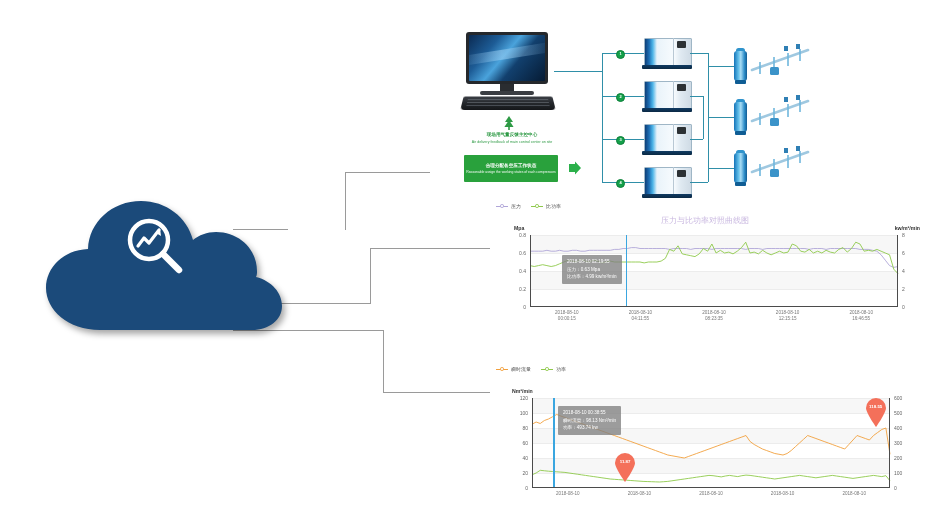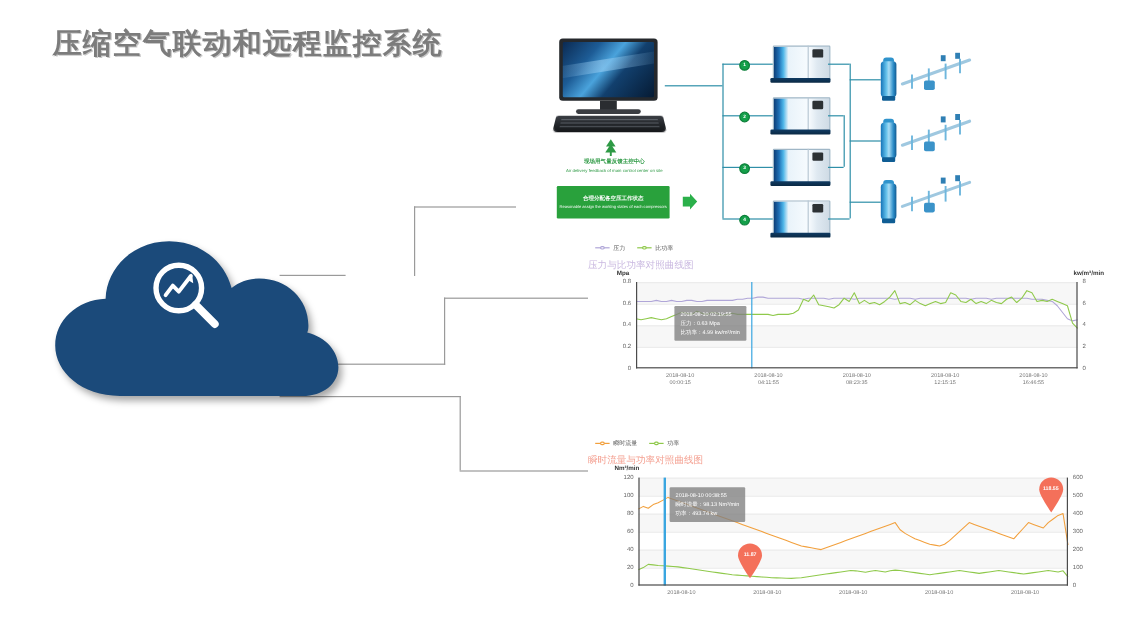--- a/index.html
+++ b/index.html
@@ -91,21 +91,21 @@
   .pipe-rig{position:absolute;width:62px;height:40px;}
 
   
   .chart-card{position:absolute;background:#ffffff;}
   .chart-legend{position:absolute;display:flex;gap:10px;align-items:center;}
   .lg-item{display:flex;align-items:center;gap:3px;font-size:5px;color:#555;white-space:nowrap;}
   .lg-mark{display:inline-block;width:12px;height:6px;position:relative;}
   .lg-mark:before{content:"";position:absolute;left:0;top:2.5px;width:12px;height:1px;}
   .lg-mark:after{content:"";position:absolute;left:4px;top:1px;width:3.5px;height:3.5px;
      border-radius:50%;background:#fff;box-sizing:border-box;}
-  .chart-title{position:absolute;width:100%;text-align:left;font-size:8px;font-family:Liberation Mono, monospace;}
+  .chart-title{position:absolute;width:100%;text-align:center;font-size:8px;font-family:Liberation Mono, monospace;}
   .plot{position:absolute;background:#fff;}
   .band{position:absolute;left:0;right:0;background:#f7f7f7;}
   .gridline{position:absolute;height:0;border-top:1px solid #ececec;left:0;right:0;}
   .axis-y{position:absolute;top:0;bottom:0;width:0;border-left:1px solid #4b4b4b;}
   .axis-x{position:absolute;left:0;right:0;height:0;border-top:1px solid #4b4b4b;}
   .tick-lbl{position:absolute;font-size:5px;color:#666;white-space:nowrap;}
   .axis-unit{position:absolute;font-size:5.2px;color:#333;font-weight:bold;white-space:nowrap;}
   .xtick{position:absolute;font-size:4.6px;color:#777;text-align:center;line-height:1.35;white-space:nowrap;}
   .cursor-line{position:absolute;top:0;bottom:0;width:1.3px;background:#3aa6e0;}
   .tooltip{position:absolute;background:rgba(128,128,128,.78);color:#fff;
@@ -113,21 +113,20 @@
   .pin{position:absolute;width:22px;height:29px;}
   .pin-label{position:absolute;width:22px;top:6px;text-align:center;
      font-size:4.4px;color:#fff;font-weight:bold;}
   svg{display:block;overflow:visible;}
 </style>
 <style>#lg-p0:before{background:#b0a6d8;} #lg-p0:after{border:1px solid #b0a6d8;}</style><style>#lg-p1:before{background:#8fc94b;} #lg-p1:after{border:1px solid #8fc94b;}</style><style>#lg-q0:before{background:#f2a03d;} #lg-q0:after{border:1px solid #f2a03d;}</style><style>#lg-q1:before{background:#8fc94b;} #lg-q1:after{border:1px solid #8fc94b;}</style></head>
 <body>
 
 <div class="slide">
 
-  <div id="slide-title">压缩空气联动和远程监控系统</div>
 
   <div class="conn h" style="left:233px;top:229px;width:55px;"></div>
   <div class="conn v" style="left:345px;top:172px;height:58px;"></div>
   <div class="conn h" style="left:345px;top:172px;width:85px;"></div>
 
   <div class="conn h" style="left:263px;top:303px;width:108px;"></div>
   <div class="conn v" style="left:370px;top:248px;height:56px;"></div>
   <div class="conn h" style="left:370px;top:248px;width:120px;"></div>
 
   <div class="conn h" style="left:233px;top:330px;width:151px;"></div>
@@ -345,21 +344,20 @@
       <span class="lg-item">
         <span class="lg-mark" id="lg-q0"></span>
         <span>瞬时流量</span>
       </span>
       <span class="lg-item">
         <span class="lg-mark" id="lg-q1"></span>
         <span>功率</span>
       </span>
     </div>
 
-    <div class="chart-title" id="title-1" style="top: 12px; color: rgb(244, 160, 145);">瞬时流量与功率对照曲线图</div>
 
     <div class="axis-unit" style="left:22px;top:22px;">Nm³/min</div>
 
     <div class="plot" id="plot-1" style="left:42px;top:32px;right:30px;height:90px;">
       <div class="band" style="top:0;height:15px;"></div>
       <div class="band" style="top:30px;height:15px;"></div>
       <div class="band" style="top:60px;height:15px;"></div>
       <div class="gridline" style="top:0px;"></div>
       <div class="gridline" style="top:15px;"></div>
       <div class="gridline" style="top:30px;"></div>

